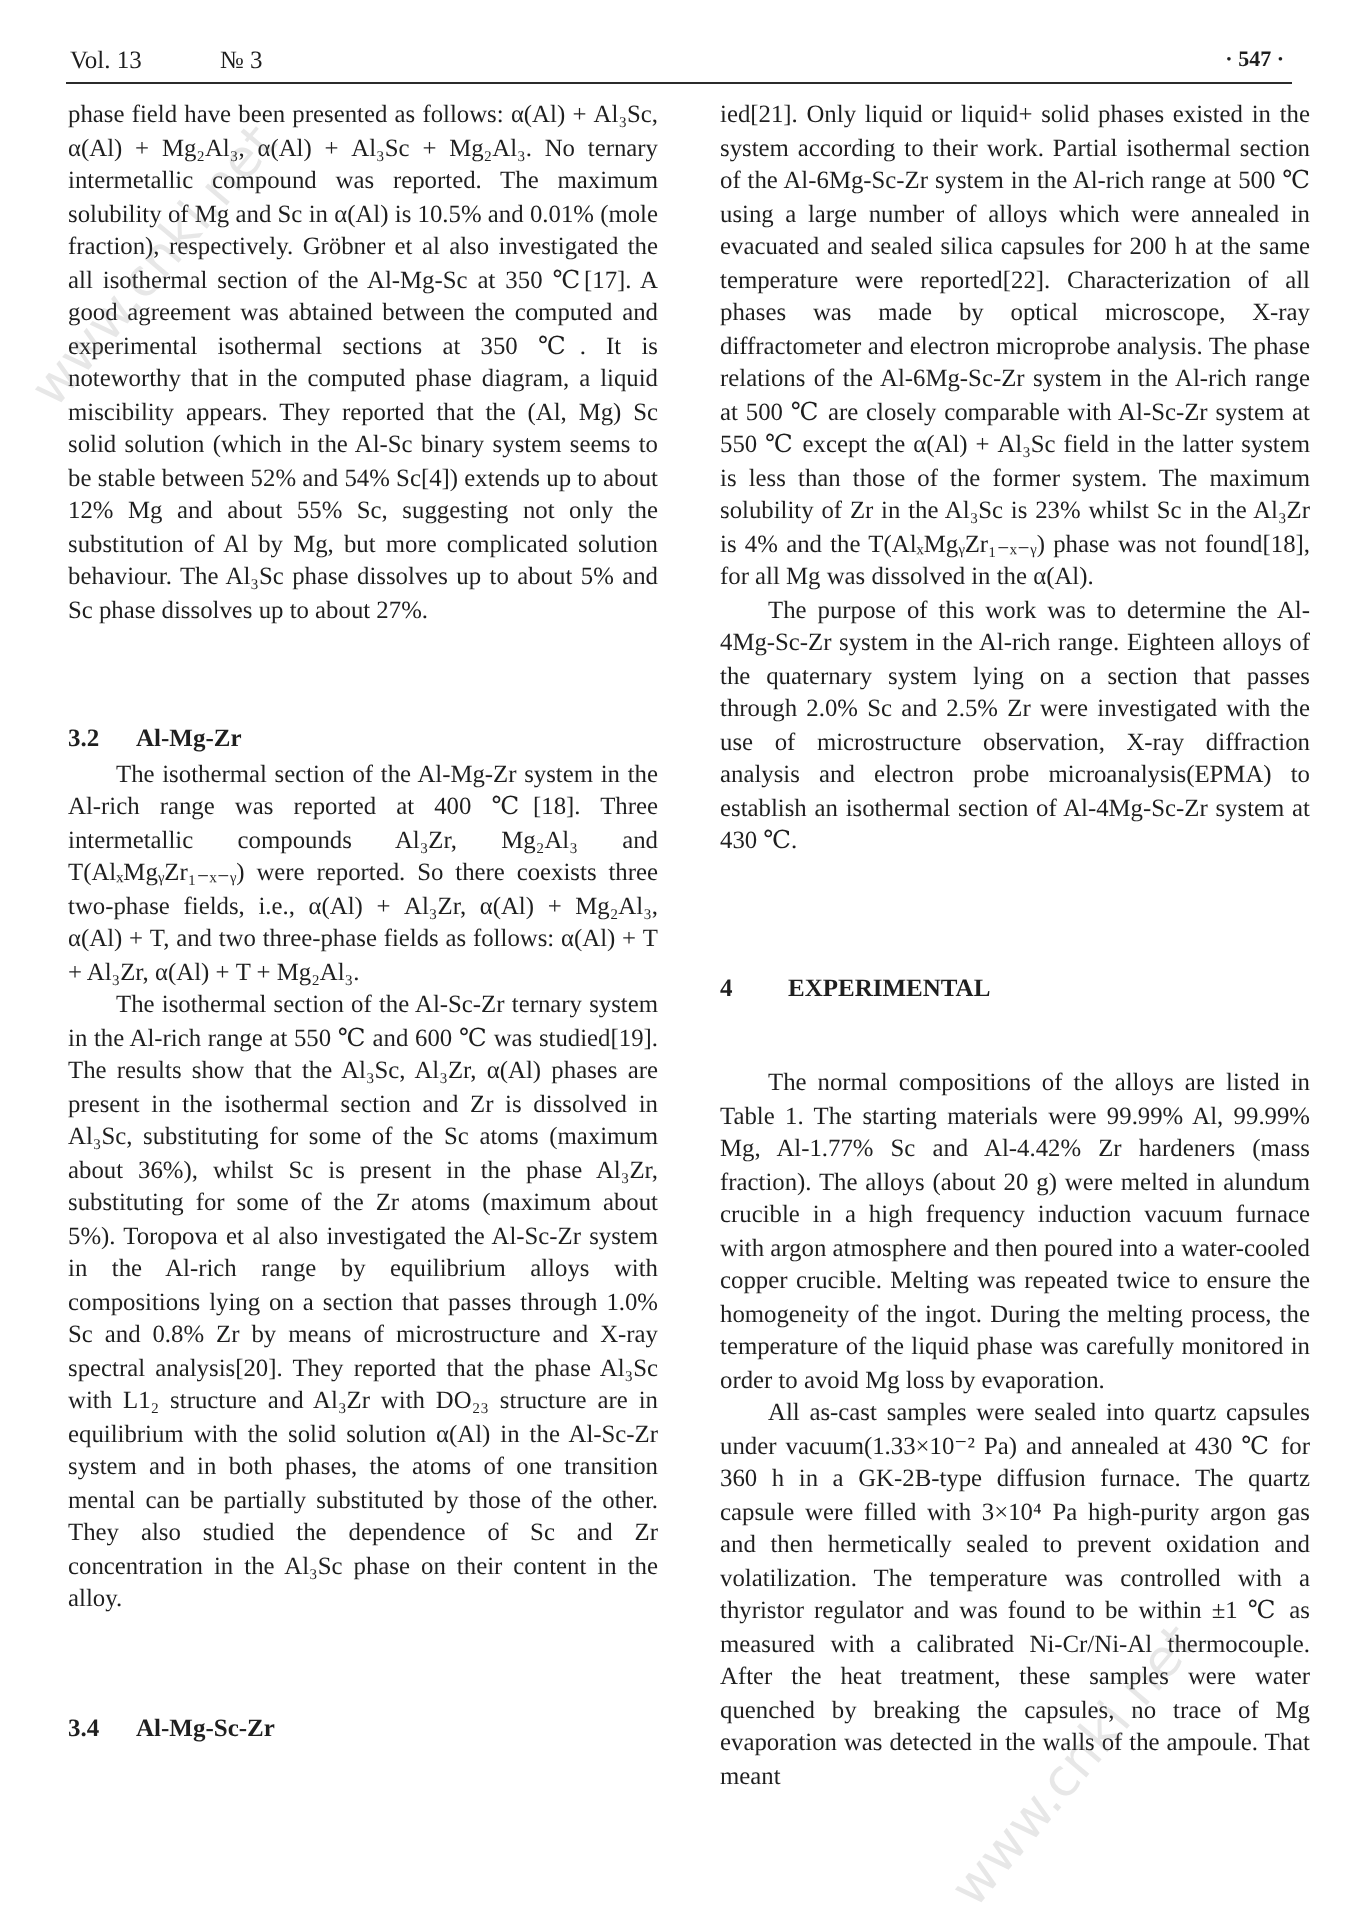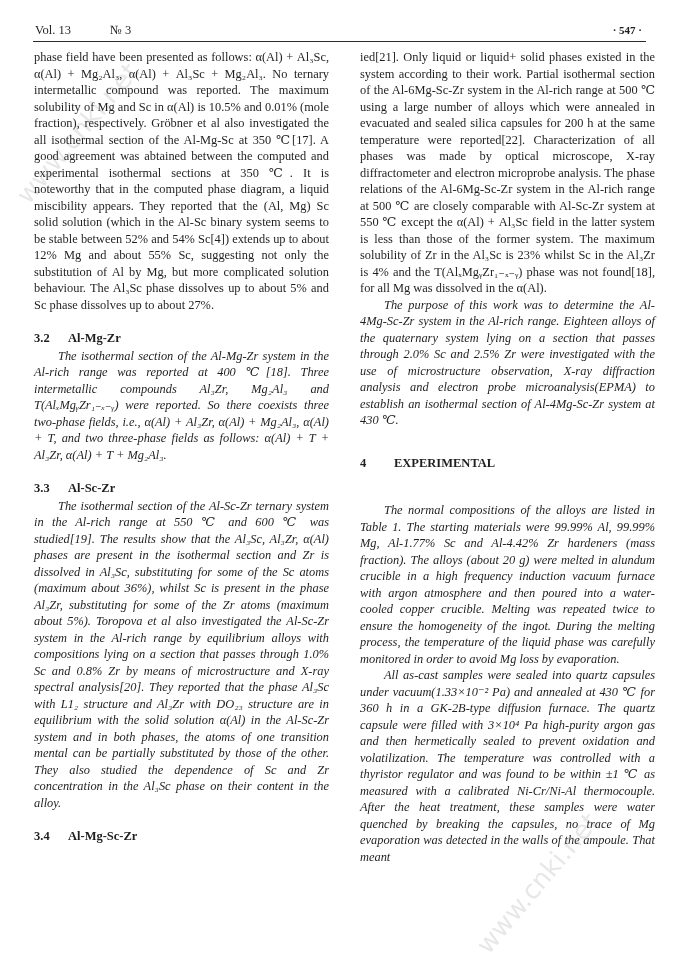--- a/index.html
+++ b/index.html
@@ -18,26 +18,26 @@
   .header .page { position: absolute; right: 4px; top: 2px; font-size: 11px; font-weight: bold; }
   .rule { position: absolute; left: 33px; top: 41px; width: 613px; height: 1.3px; background: #2b2b2b; }
 
   .col {
     position: absolute; top: 49px; width: 295px;
     font-size: 12.4px; line-height: 16.5px; text-align: justify;
   }
   .col.left { left: 34px; }
   .col.right { left: 360px; }
   .col p { margin: 0; text-indent: 0; }
-  .col p.ind { text-indent: 24px; font-style: italic; }
+  .col p.ind { text-indent: 24px; }
   .col .sec {
     font-family: "Liberation Serif", serif; font-weight: bold;
     font-size: 12.5px; margin: 17px 0 1px 0;
   }
-  .col .sec .num { display: inline-block; width: 34px; }
+  .col .sec .num { display: inline-block; width: 34px; margin-top: 31px; }
   .col .sec4 { margin: 26px 0 31px 0; }
 
   .watermark {
     position: absolute; pointer-events: none; color: rgba(120,120,120,0.18);
     font-family: "DejaVu Sans", sans-serif; font-size: 26px; white-space: nowrap;
   }
   .wm1 { left: 10px; top: 40px; transform: rotate(-50deg); transform-origin: left top; top: 190px; }
   .wm2 { left: 470px; top: 940px; transform: rotate(-50deg); transform-origin: left top; }
 </style>
 </head>
@@ -51,23 +51,20 @@
 <div class="rule"></div>
 
 <div class="col left">
   <p>phase field have been presented as follows: α(Al) + Al₃Sc, α(Al) + Mg₂Al₃, α(Al) + Al₃Sc + Mg₂Al₃. No ternary intermetallic compound was reported. The maximum solubility of Mg and Sc in α(Al) is 10.5% and 0.01% (mole fraction), respectively. Gröbner et al also investigated the all isothermal section of the Al-Mg-Sc at 350 ℃[17]. A good agreement was abtained between the computed and experimental isothermal sections at 350 ℃. It is noteworthy that in the computed phase diagram, a liquid miscibility appears. They reported that the (Al, Mg) Sc solid solution (which in the Al-Sc binary system seems to be stable between 52% and 54% Sc[4]) extends up to about 12% Mg and about 55% Sc, suggesting not only the substitution of Al by Mg, but more complicated solution behaviour. The Al₃Sc phase dissolves up to about 5% and Sc phase dissolves up to about 27%.</p>
 
   <div class="sec">
     <span class="num">3.2</span><span>Al-Mg-Zr</span>
   </div>
   <p class="ind">The isothermal section of the Al-Mg-Zr system in the Al-rich range was reported at 400 ℃[18]. Three intermetallic compounds Al₃Zr, Mg₂Al₃ and T(AlₓMgᵧZr₁₋ₓ₋ᵧ) were reported. So there coexists three two-phase fields, i.e., α(Al) + Al₃Zr, α(Al) + Mg₂Al₃, α(Al) + T, and two three-phase fields as follows: α(Al) + T + Al₃Zr, α(Al) + T + Mg₂Al₃.</p>
 
-  <div class="sec">
-    <span class="num">3.3</span><span>Al-Sc-Zr</span>
-  </div>
   <p class="ind">The isothermal section of the Al-Sc-Zr ternary system in the Al-rich range at 550 ℃ and 600 ℃ was studied[19]. The results show that the Al₃Sc, Al₃Zr, α(Al) phases are present in the isothermal section and Zr is dissolved in Al₃Sc, substituting for some of the Sc atoms (maximum about 36%), whilst Sc is present in the phase Al₃Zr, substituting for some of the Zr atoms (maximum about 5%). Toropova et al also investigated the Al-Sc-Zr system in the Al-rich range by equilibrium alloys with compositions lying on a section that passes through 1.0% Sc and 0.8% Zr by means of microstructure and X-ray spectral analysis[20]. They reported that the phase Al₃Sc with L1₂ structure and Al₃Zr with DO₂₃ structure are in equilibrium with the solid solution α(Al) in the Al-Sc-Zr system and in both phases, the atoms of one transition mental can be partially substituted by those of the other. They also studied the dependence of Sc and Zr concentration in the Al₃Sc phase on their content in the alloy.</p>
 
   <div class="sec">
     <span class="num">3.4</span><span>Al-Mg-Sc-Zr</span>
   </div>
 </div>
 
 <div class="col right">
   <p>ied[21]. Only liquid or liquid+ solid phases existed in the system according to their work. Partial isothermal section of the Al-6Mg-Sc-Zr system in the Al-rich range at 500 ℃ using a large number of alloys which were annealed in evacuated and sealed silica capsules for 200 h at the same temperature were reported[22]. Characterization of all phases was made by optical microscope, X-ray diffractometer and electron microprobe analysis. The phase relations of the Al-6Mg-Sc-Zr system in the Al-rich range at 500 ℃ are closely comparable with Al-Sc-Zr system at 550 ℃ except the α(Al) + Al₃Sc field in the latter system is less than those of the former system. The maximum solubility of Zr in the Al₃Sc is 23% whilst Sc in the Al₃Zr is 4% and the T(AlₓMgᵧZr₁₋ₓ₋ᵧ) phase was not found[18], for all Mg was dissolved in the α(Al).</p>
   <p class="ind">The purpose of this work was to determine the Al-4Mg-Sc-Zr system in the Al-rich range. Eighteen alloys of the quaternary system lying on a section that passes through 2.0% Sc and 2.5% Zr were investigated with the use of microstructure observation, X-ray diffraction analysis and electron probe microanalysis(EPMA) to establish an isothermal section of Al-4Mg-Sc-Zr system at 430 ℃.</p>

